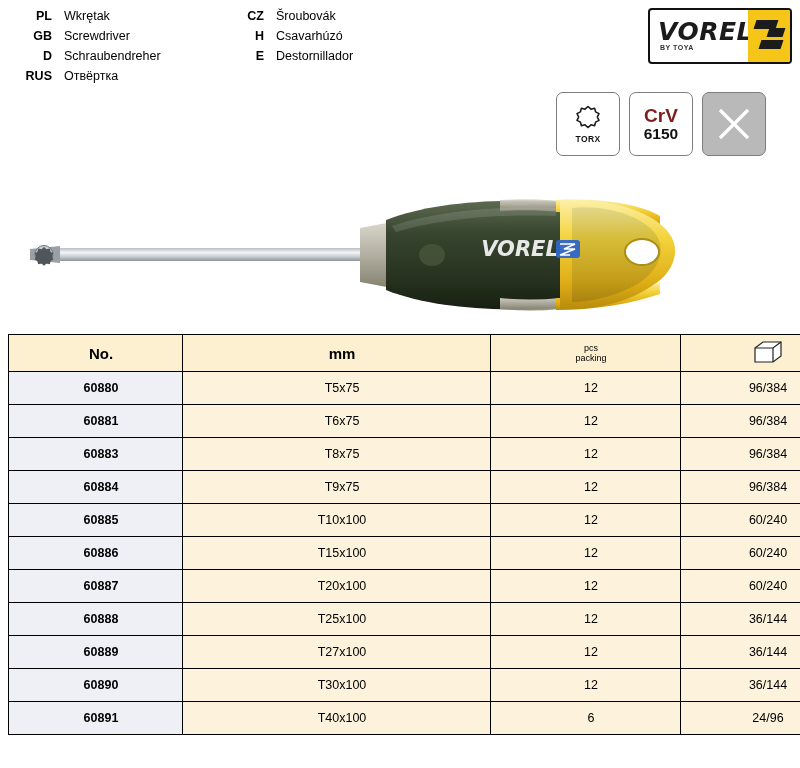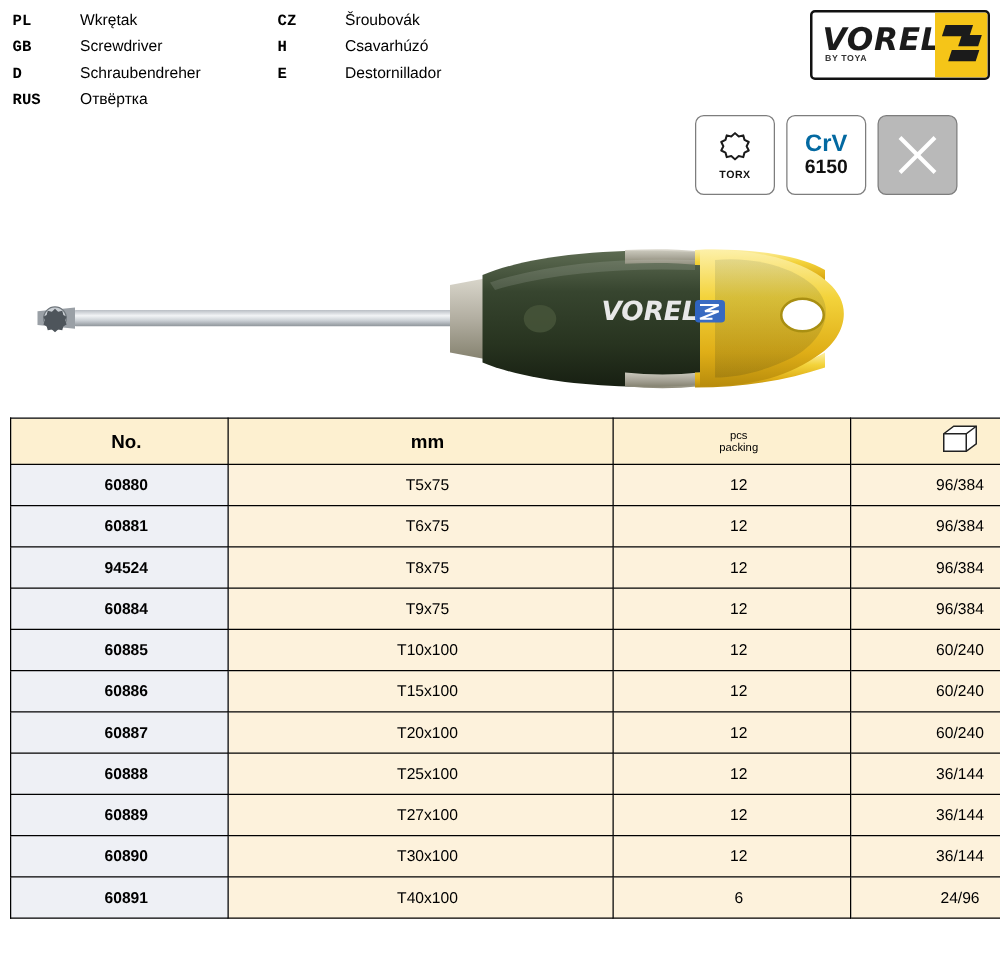--- a/index.html
+++ b/index.html
@@ -29,24 +29,23 @@
   }
   .lang-col-1 { left: 10px; }
   .lang-col-2 { left: 222px; }
   .lang-row {
     display: flex;
     align-items: baseline;
   }
   .lang-code {
     font-weight: bold;
     width: 42px;
-    text-align: left;
+    text-align: right;
     padding-right: 12px;
     font-size: 12.5px;
-    font-family: Liberation Mono, monospace;
   }
   .lang-name {
     font-size: 12.5px;
   }
 
   
   .logo-box {
     position: absolute;
     top: 8px;
     left: 648px;
@@ -139,21 +138,21 @@
     font-size: 8.5px;
     font-weight: bold;
     letter-spacing: 0.4px;
     margin-top: 3px;
     color: #111;
   }
   .badge-crv {
     font-size: 19px;
     font-weight: bold;
     line-height: 19px;
-    color: #0369a1;
+    color: #7f1d1d;
   }
   .badge-crv-sub {
     font-size: 15.5px;
     font-weight: bold;
     line-height: 17px;
     color: #111;
     text-align: right;
   }
   .badge-cross {
     background: #b9b9b9;
@@ -385,21 +384,21 @@
         <td class="col-pcs">12</td>
         <td class="col-box">96/384</td>
       </tr>
       <tr>
         <td class="col-no">60881</td>
         <td class="col-mm">T6x75</td>
         <td class="col-pcs">12</td>
         <td class="col-box">96/384</td>
       </tr>
       <tr>
-        <td class="col-no">94524</td>
+        <td class="col-no">60883</td>
         <td class="col-mm">T8x75</td>
         <td class="col-pcs">12</td>
         <td class="col-box">96/384</td>
       </tr>
       <tr>
         <td class="col-no">60884</td>
         <td class="col-mm">T9x75</td>
         <td class="col-pcs">12</td>
         <td class="col-box">96/384</td>
       </tr>

